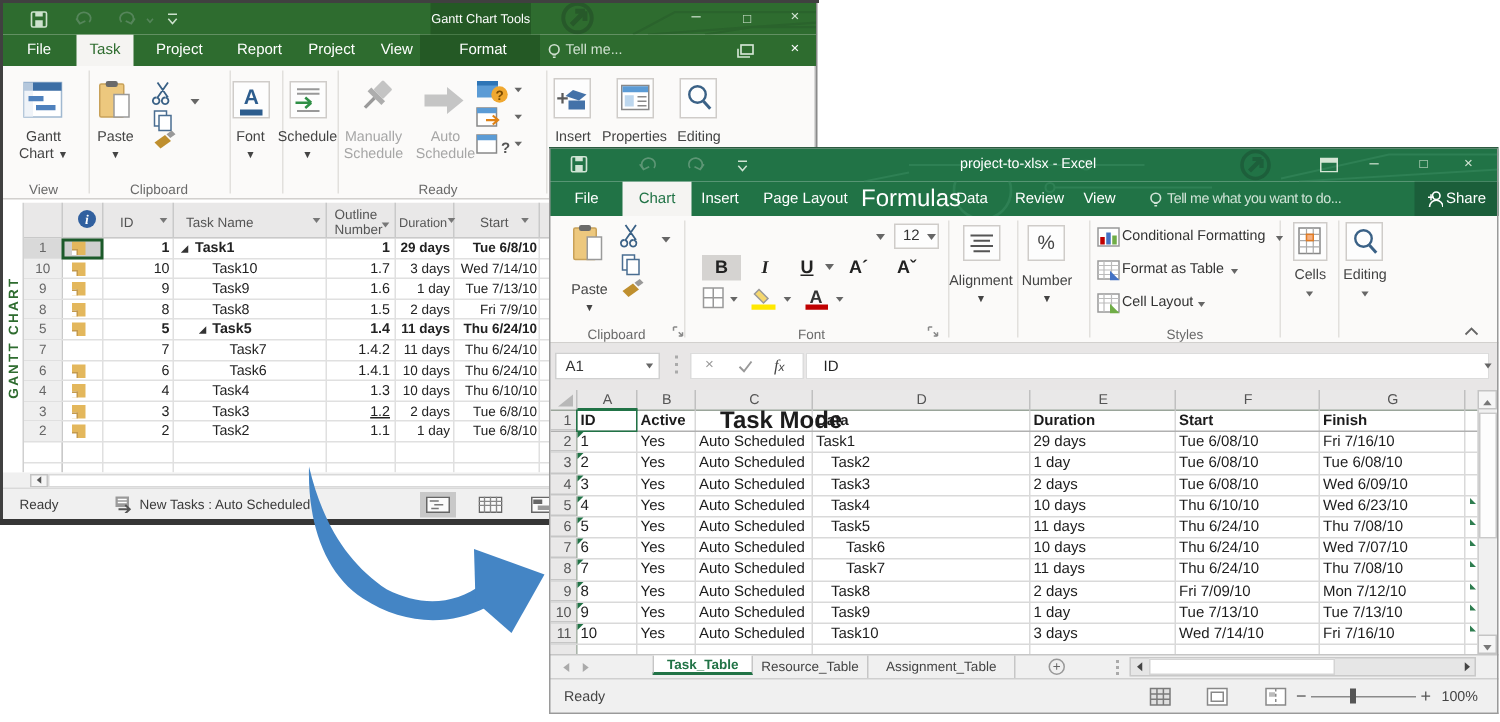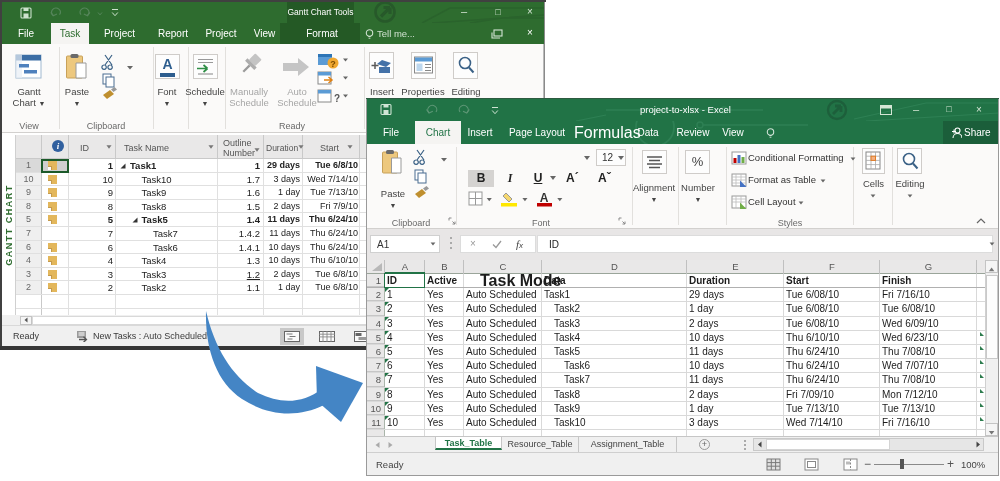--- a/index.html
+++ b/index.html
@@ -361,20 +361,21 @@
 <div class="a" style="left:94px;top:0;width:40px;height:23px;line-height:23px;color:#fff;font-size:10px;text-align:center;white-space:nowrap">Insert</div>
 <div class="a" style="left:139px;top:0;width:64px;height:23px;line-height:23px;color:#fff;font-size:10px;text-align:center;white-space:nowrap">Page Layout</div>
 <div class="a" style="left:208px;top:0;width:52px;height:23px;line-height:23px;color:#fff;font-size:16px;text-align:center;white-space:nowrap">Formulas</div>
 <div class="a" style="left:266px;top:0;width:32px;height:23px;line-height:23px;color:#fff;font-size:10px;text-align:center;white-space:nowrap">Data</div>
 <div class="a" style="left:306px;top:0;width:42px;height:23px;line-height:23px;color:#fff;font-size:10px;text-align:center;white-space:nowrap">Review</div>
 <div class="a" style="left:351px;top:0;width:32px;height:23px;line-height:23px;color:#fff;font-size:10px;text-align:center;white-space:nowrap">View</div>
 <svg class="a" style="left:399px;top:6px" width="11" height="13" viewBox="0 0 11 13">
       <circle cx="5.5" cy="5" r="3.2" fill="none" stroke="#cfe3d6" stroke-width="1.1"></circle>
       <path d="M4.3 8.5 h2.4 M4.6 10.2 h1.8" stroke="#cfe3d6" stroke-width="1"></path>
     </svg>
+<div class="a" style="left:412px;top:0;height:23px;line-height:23px;color:#cfe3d6;font-size:9.5px;letter-spacing:-0.3px;white-space:nowrap">Tell me what you want to do...</div>
 <div class="a" style="left:577px;top:0;width:56px;height:23px;background:#1b5e3a"></div>
 <svg class="a" style="left:585px;top:6px" width="11" height="12" viewBox="0 0 11 12">
       <circle cx="6.5" cy="3.5" r="2.5" fill="none" stroke="#fff" stroke-width="1.1"></circle>
       <path d="M2 11 a4.5 4.5 0 0 1 9 0" fill="none" stroke="#fff" stroke-width="1.1"></path>
       <path d="M1 4.5 h4 M3 2.5 v4" stroke="#fff" stroke-width="1"></path>
     </svg>
 <div class="a" style="left:598px;top:0;height:23px;line-height:23px;color:#fff;font-size:10px">Share</div>
 </div>
 <div class="a" style="left:366px;top:144px;width:633px;height:85px;background:#fbfaf9;border-bottom:1px solid #d2d0ce;overflow:hidden">
 <div class="gsep" style="left:90px;top:3px;height:78px"></div>

